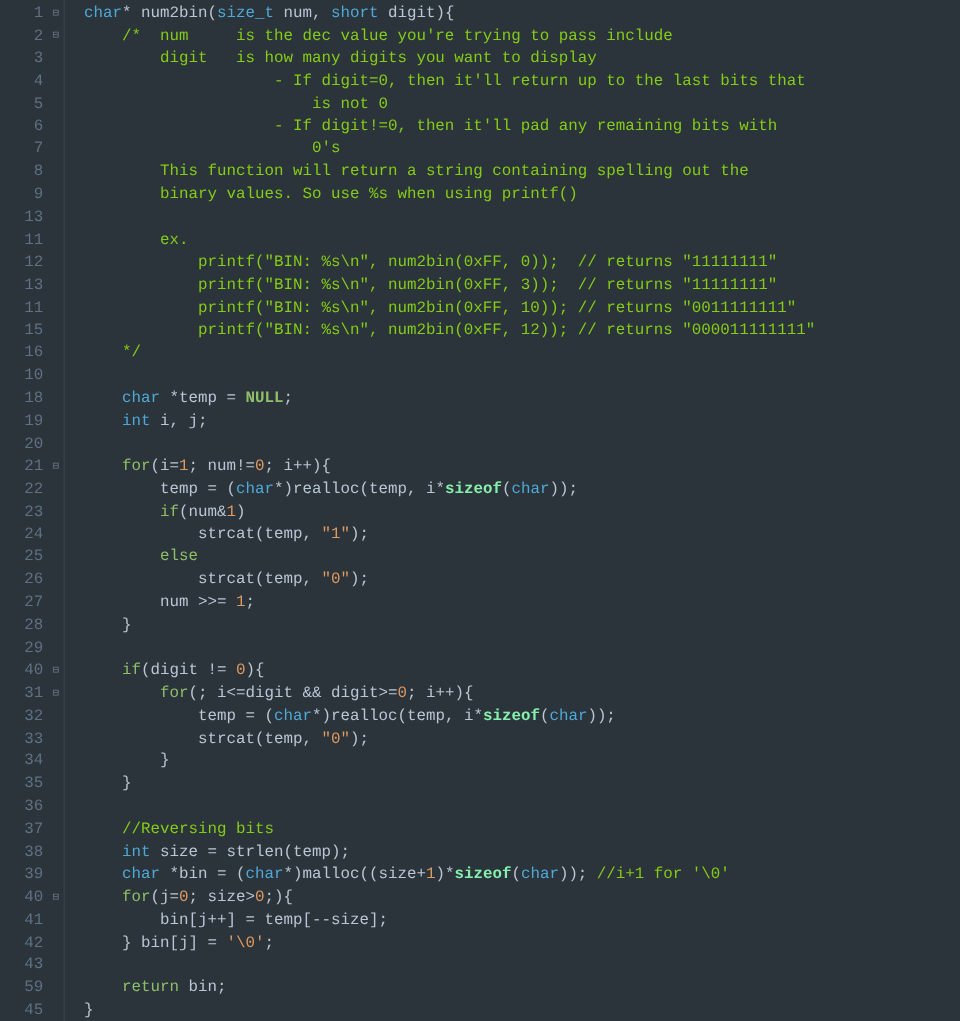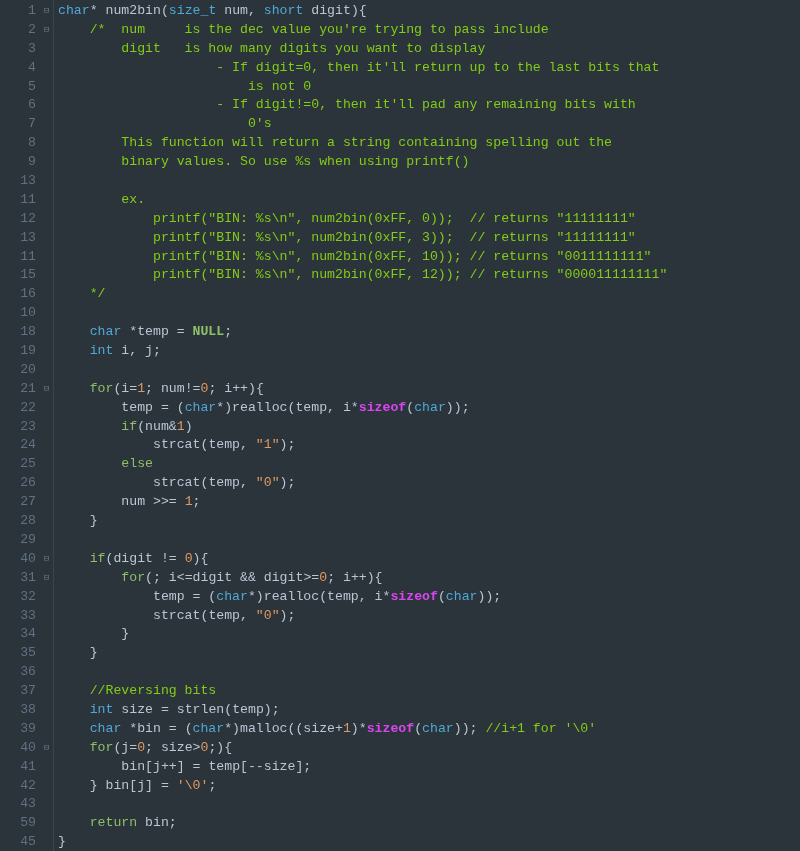--- a/index.html
+++ b/index.html
@@ -39,40 +39,40 @@
     border-right: 1px solid #3a444e;
   }
   .fold .fr {
     height: 18.9px;
     text-align: center;
     font-size: 9px;
   }
   .code {
     flex: 1;
     padding-top: 2px;
-    margin-left: 4px;
+    margin-left: 16px;
     white-space: pre;
     box-sizing: border-box;
     color: #b9c6d3;
     overflow: hidden;
   }
   .code .line {
     height: 18.9px;
   }
   .t-default { color: #b9c6d3; }
   .t-kw      { color: #8fbf68; }
   .t-type    { color: #4fa9d6; }
   .t-func    { color: #b9c6d3; }
   .t-ident   { color: #b9c6d3; }
   .t-num     { color: #e0995e; }
   .t-str     { color: #e0995e; }
   .t-op      { color: #b9c6d3; }
   .t-comment { color: #84cc16; }
   .t-null    { color: #8fbf68; font-weight: bold; }
-  .t-sizeof  { color: #d946ef; font-weight: bold; }
+  .t-sizeof  { color: #86efac; font-weight: bold; }
 </style>
 </head>
 <body>
 
 <div class="editor">
   <div class="gutter" id="gutter">
       <div class="ln">1</div>
       <div class="ln">2</div>
       <div class="ln">3</div>
       <div class="ln">4</div>

